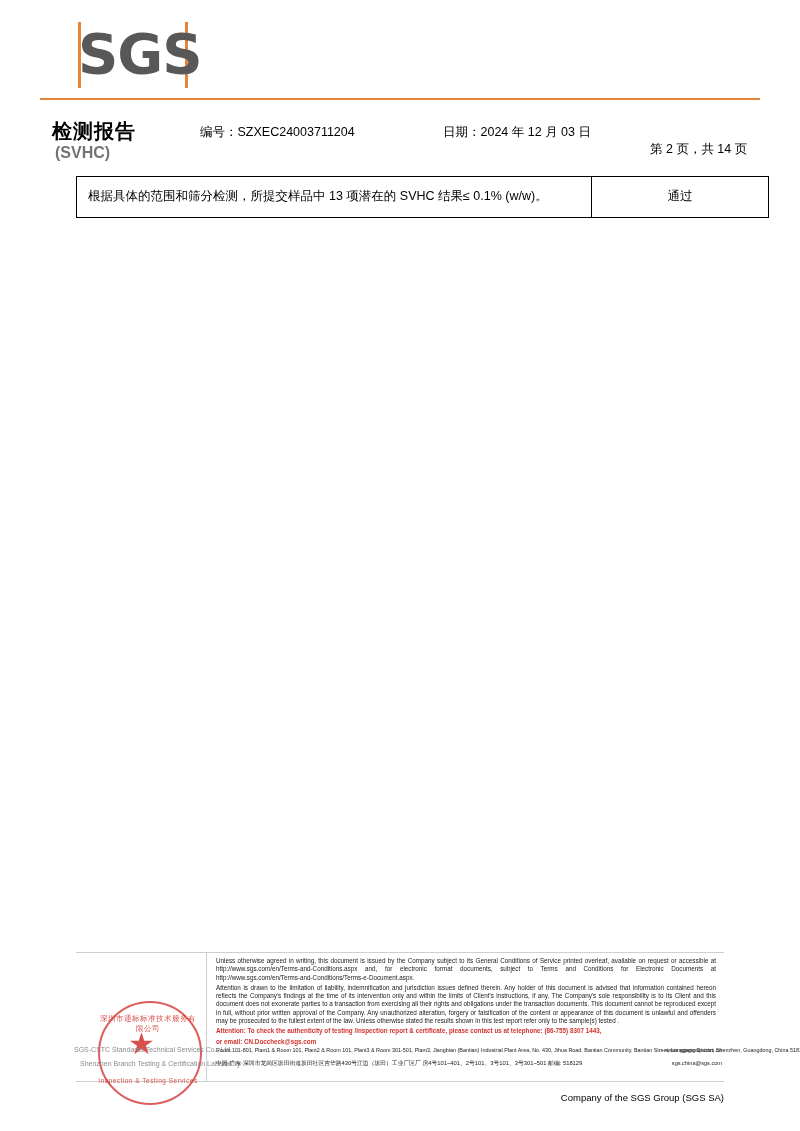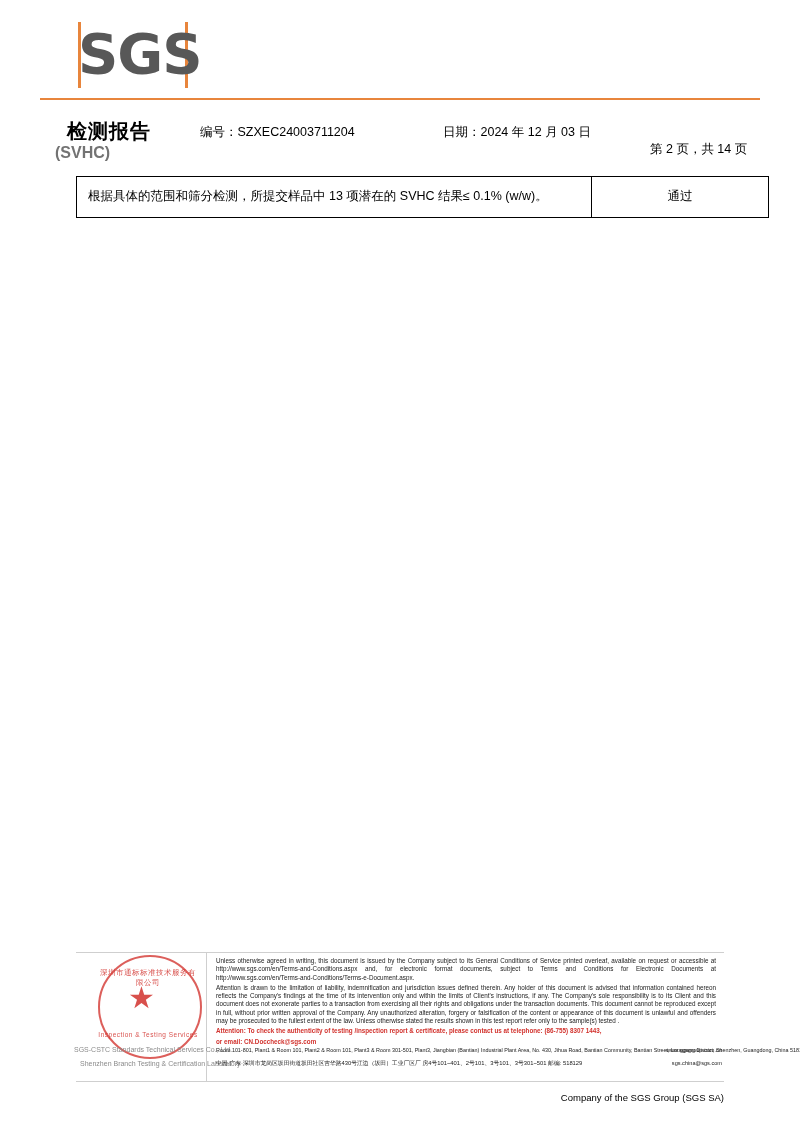--- a/index.html
+++ b/index.html
@@ -70,21 +70,21 @@
   
   .title-row {
     position: absolute;
     left: 0;
     top: 112px;
     width: 800px;
     height: 50px;
   }
   .report-title {
     position: absolute;
-    left: 67px;
+    left: 52px;
     top: 6px;
     font-family: "DejaVu Sans", sans-serif;
     font-weight: bold;
     font-size: 20px;
     letter-spacing: 1px;
     color: #000;
   }
   .report-subtitle {
     position: absolute;
     left: 55px;
@@ -173,21 +173,21 @@
     top: 952px;
     width: 1px;
     height: 129px;
     background: #cfcfcf;
   }
 
   
   .stamp {
     position: absolute;
     left: 98px;
-    top: 955px;
+    top: 1001px;
     width: 104px;
     height: 104px;
   }
   .stamp .ring {
     position: absolute;
     left: 0;
     top: 0;
     width: 100px;
     height: 100px;
     border: 2px solid #d2322d;

